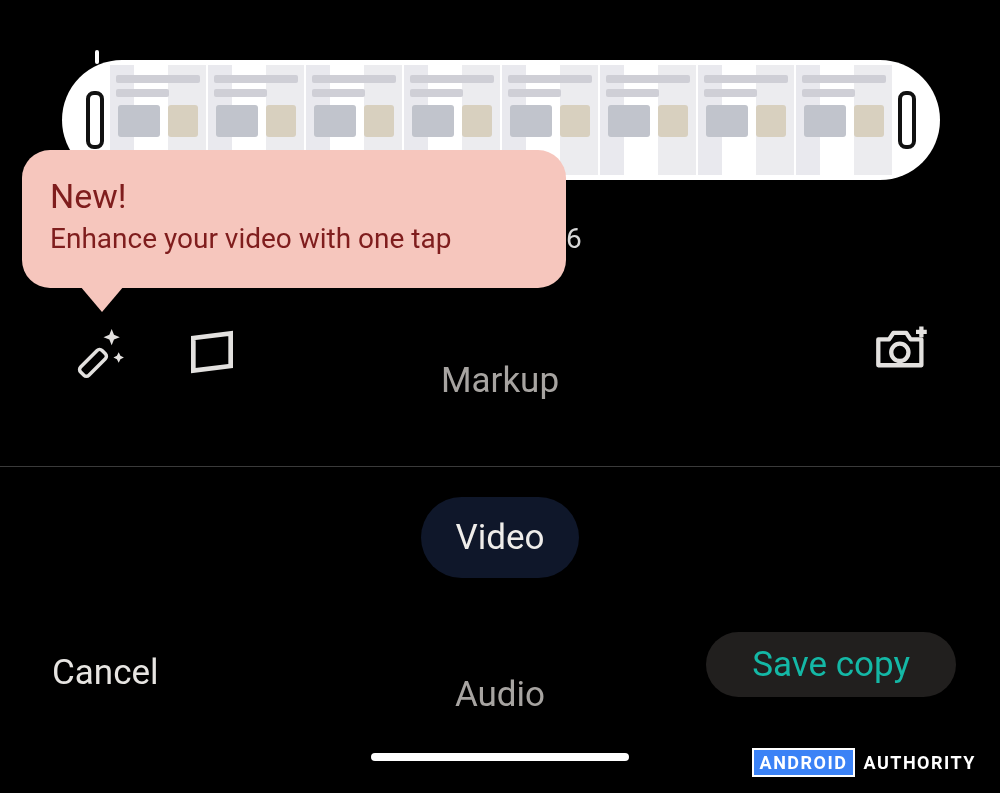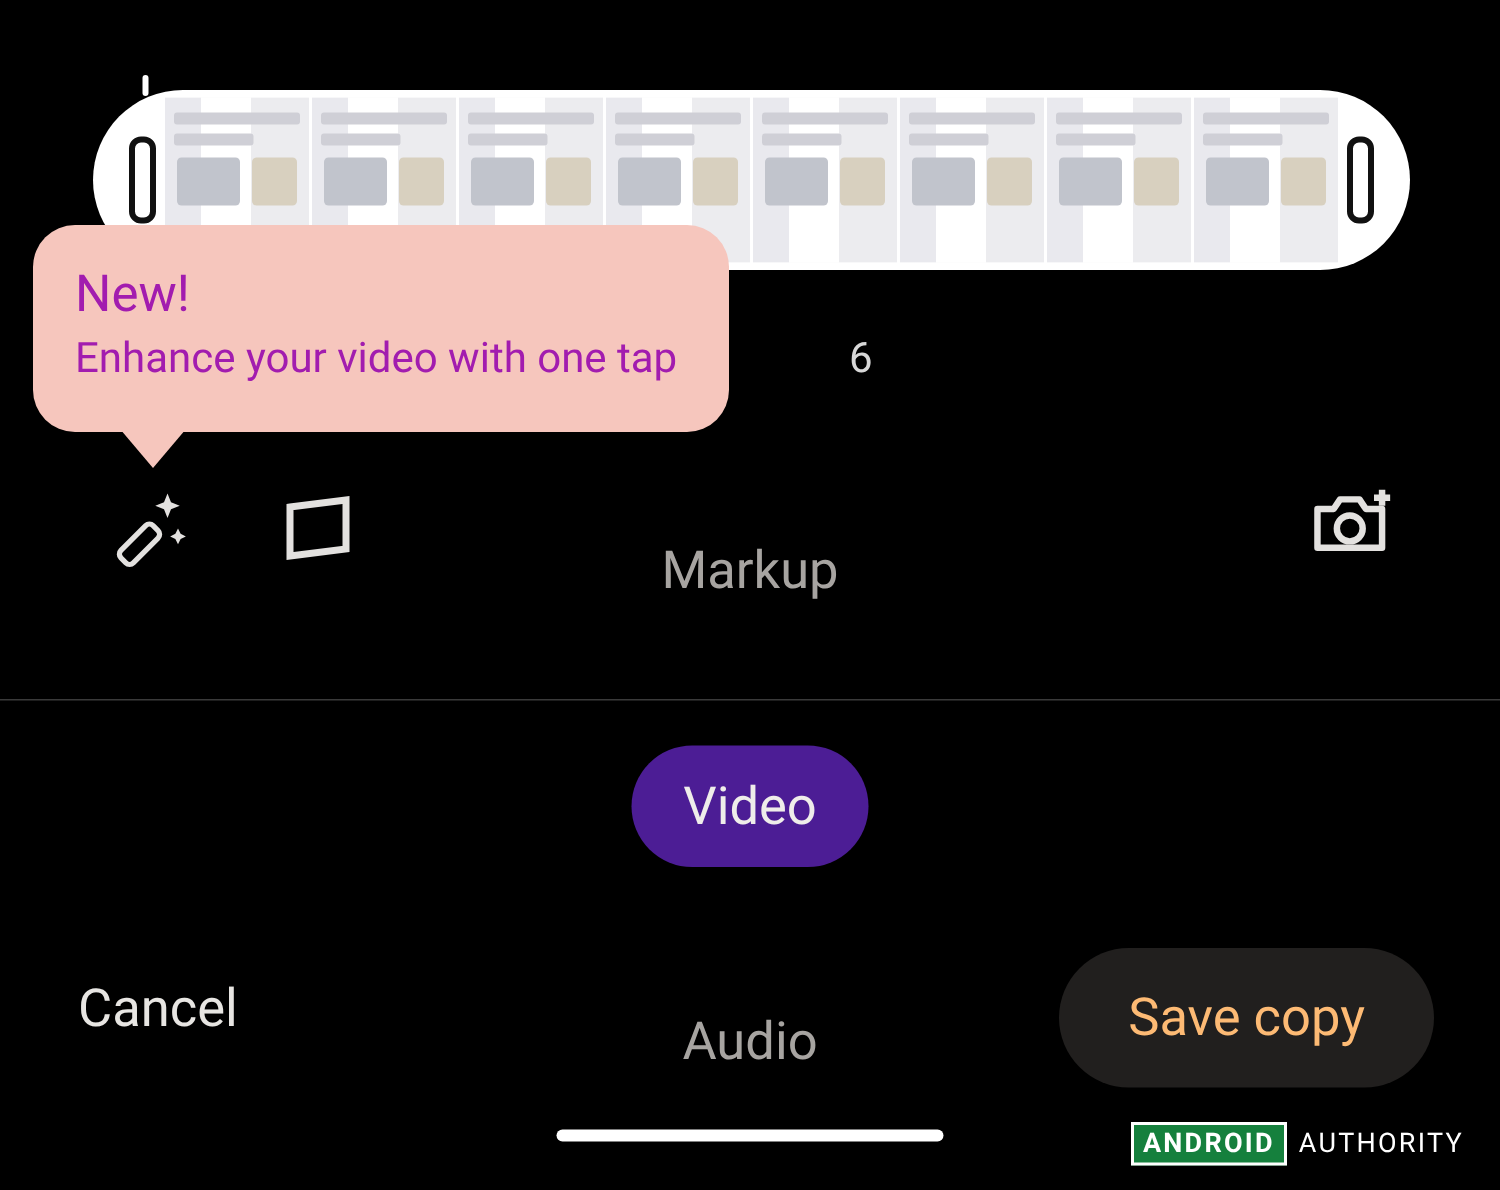--- a/index.html
+++ b/index.html
@@ -87,23 +87,23 @@
     height: 14px;
     background: #fff;
     border-radius: 2px;
   }
 
   
   .tooltip {
     position: absolute;
     left: 22px;
     top: 150px;
-    width: 464px;
+    width: 544px;
     background: #f6c6bd;
-    color: #a21caf;
+    color: #7f1d1d;
     border-radius: 28px;
     padding: 26px 34px 32px 28px;
     box-sizing: border-box;
   }
   .tooltip .title {
     font-size: 34px;
     font-weight: 400;
     margin-bottom: 6px;
   }
   .tooltip .body {
@@ -174,21 +174,21 @@
     flex-direction: column;
   }
   .tab {
     font-size: 35px;
     color: #a7a4a1;
     position: relative;
     padding: 0 2px;
   }
   .tab.active {
     color: #efedea;
-    background: #4c1d95;
+    background: #0f172a;
     padding: 20px 34px;
     border-radius: 44px;
   }
   .audio-dot {
     position: absolute;
     width: 17px;
     height: 17px;
     background: #c3a85f;
     border-radius: 50%;
     right: -22px;
@@ -207,23 +207,23 @@
     position: absolute;
     left: 52px;
     top: 22px;
     font-size: 35px;
     color: #e7e5e2;
   }
   .save {
     position: absolute;
     right: 44px;
     top: 2px;
-    padding: 26px 46px;
+    padding: 12px 46px;
     font-size: 35px;
-    color: #fdba74;
+    color: #14b8a6;
     background: #211f1e;
     border-radius: 48px;
   }
 
   
   .nav-pill {
     position: absolute;
     left: 50%;
     transform: translateX(-50%);
     bottom: 32px;
@@ -242,24 +242,24 @@
     align-items: center;
     gap: 8px;
     font-size: 18px;
     letter-spacing: 1.5px;
     color: #fff;
   }
   .watermark .boxed {
     border: 2px solid #fff;
     padding: 2px 6px;
     font-weight: 700;
-    background: #15803d;
+    background: #3b82f6;
   }
   .watermark .plain {
-    font-weight: 400;
+    font-weight: 700;
   }
 </style>
 </head>
 <body>
 
 <div class="playhead"></div>
 
 <div class="timeline-wrap">
   <div class="timeline-handle"></div>
   <div class="timeline-frames">

